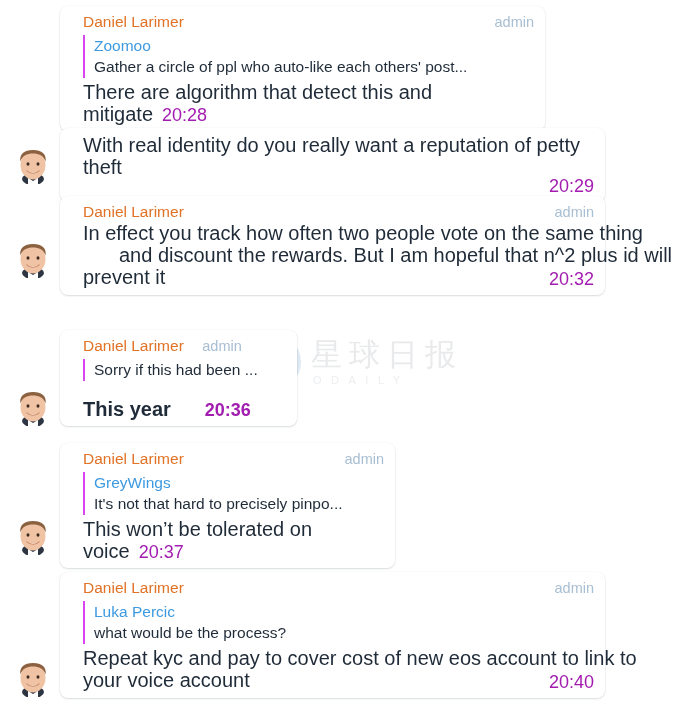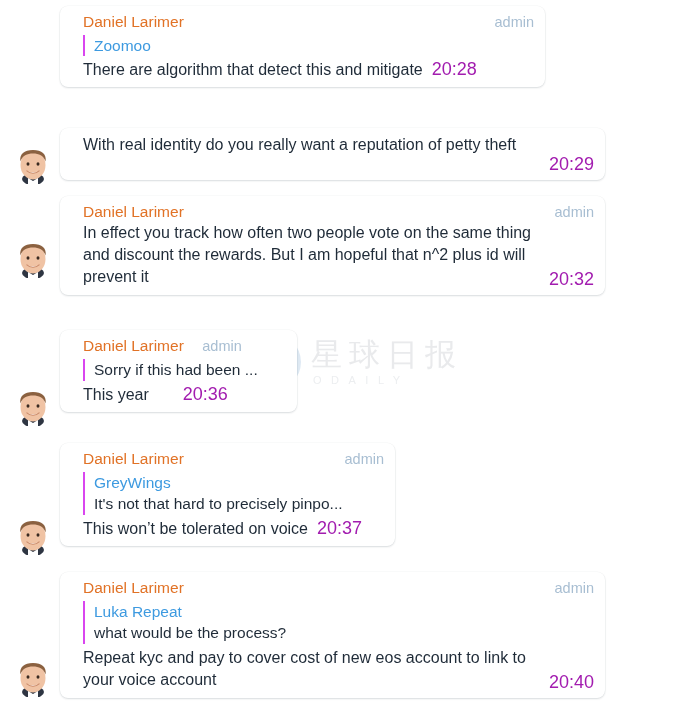--- a/index.html
+++ b/index.html
@@ -144,21 +144,21 @@
   .reply-text {
     color: #1f2b38;
     font-size: 15.5px;
     line-height: 22px;
     display: block;
     white-space: nowrap;
   }
 
   .body-text {
     color: #1f2b38;
-    font-size: 16px;
+    font-size: 20px;
     line-height: 22px;
     display: inline;
   }
   .time {
     color: #a21caf;
     font-size: 18px;
     line-height: 20px;
   }
   .time-inline { margin-left: 9px; }
   .time-right {
@@ -186,20 +186,21 @@
     </div>
   </div>
 
   <div class="msg-row" style="left:0;top:6px;">
     <div class="bubble" style="top:0;width:485px;">
       <span class="sender">Daniel Larimer</span>
       <span class="admin-tag">admin</span>
       <div class="clear"></div>
       <div class="reply">
         <span class="reply-name">Zoomoo</span>
+        <span class="reply-text">Gather a circle of ppl who auto-like each others' post...</span>
       </div>
       <div style="margin-top:3px;">
         <span class="body-text">There are algorithm that detect this and mitigate</span><span class="time time-inline">20:28</span>
       </div>
     </div>
   </div>
 
   <div class="msg-row" style="left:0;top:128px;">
     <div class="avatar" style="top:14px;">
       <svg width="42" height="42" viewBox="0 0 42 42" aria-hidden="true">
@@ -235,21 +236,21 @@
         <path d="M14.5 28.6 Q21 34 27.5 28.6" stroke="#c98a6a" stroke-width="1.1" fill="none"></path>
         <path d="M16 36 L21 39 L26 36 L26 42 L16 42 Z" fill="#ffffff"></path>
       </svg>
     </div>
     <div class="bubble" style="top:0;width:545px;padding-left:23px;">
       <span class="sender">Daniel Larimer</span>
       <span class="admin-tag">admin</span>
       <div class="clear"></div>
       <div>
         <span class="body-text nowrap" style="display:block;">In effect you track how often two people vote on the same thing</span>
-        <span class="body-text nowrap" style="display:block;">and discount the rewards.  But I am hopeful that n^2 plus id will</span>
+        <span class="body-text nowrap" style="display:block;margin-left:36px;">and discount the rewards.  But I am hopeful that n^2 plus id will</span>
         <span class="body-text">prevent it</span>
         <span class="time time-float">20:32</span>
       </div>
       <div class="clear"></div>
     </div>
   </div>
 
   <div class="msg-row" style="left:0;top:314px;">
     <div class="avatar" style="top:70px;">
       <svg width="42" height="42" viewBox="0 0 42 42" aria-hidden="true">
@@ -263,21 +264,21 @@
         <path d="M14.5 28.6 Q21 34 27.5 28.6" stroke="#c98a6a" stroke-width="1.1" fill="none"></path>
         <path d="M16 36 L21 39 L26 36 L26 42 L16 42 Z" fill="#ffffff"></path>
       </svg>
     </div>
     <div class="bubble" style="top:16px;width:237px;">
       <span class="sender">Daniel Larimer</span>
       <span class="admin-inline">admin</span>
       <div class="reply">
         <span class="reply-text">Sorry if this had been ...</span>
       </div>
-      <div style="margin-top:3px;">
+      <div style="margin-top:17px;font-weight:bold;">
         <span class="body-text">This year</span><span class="time" style="margin-left:34px;">20:36</span>
       </div>
     </div>
   </div>
 
   <div class="msg-row" style="left:0;top:443px;">
     <div class="avatar" style="top:70px;">
       <svg width="42" height="42" viewBox="0 0 42 42" aria-hidden="true">
         <ellipse cx="21" cy="37" rx="11" ry="6" fill="#2e3542"></ellipse>
         <ellipse cx="21" cy="23" rx="12.5" ry="14.5" fill="#f0c3a4"></ellipse>
@@ -316,21 +317,21 @@
         <path d="M15 29 Q21 33 27 29 Q21 31.5 15 29 Z" fill="#ffffff"></path>
         <path d="M14.5 28.6 Q21 34 27.5 28.6" stroke="#c98a6a" stroke-width="1.1" fill="none"></path>
         <path d="M16 36 L21 39 L26 36 L26 42 L16 42 Z" fill="#ffffff"></path>
       </svg>
     </div>
     <div class="bubble" style="top:0;width:545px;">
       <span class="sender">Daniel Larimer</span>
       <span class="admin-tag">admin</span>
       <div class="clear"></div>
       <div class="reply">
-        <span class="reply-name">Luka Repeat</span>
+        <span class="reply-name">Luka Percic</span>
         <span class="reply-text">what would be the process?</span>
       </div>
       <div style="margin-top:3px;">
         <span class="body-text nowrap" style="display:block;">Repeat kyc and pay to cover cost of new eos account to link to</span>
         <span class="body-text">your voice account</span>
         <span class="time time-float">20:40</span>
       </div>
       <div class="clear"></div>
     </div>
   </div>

